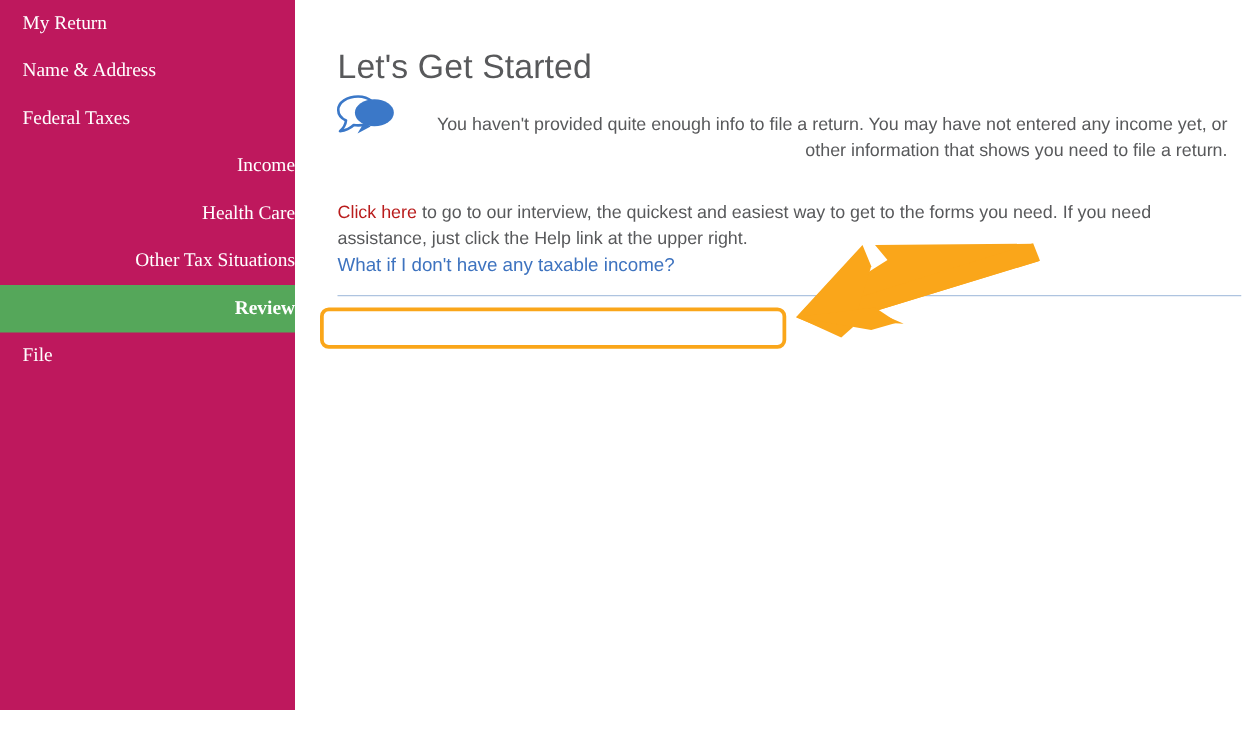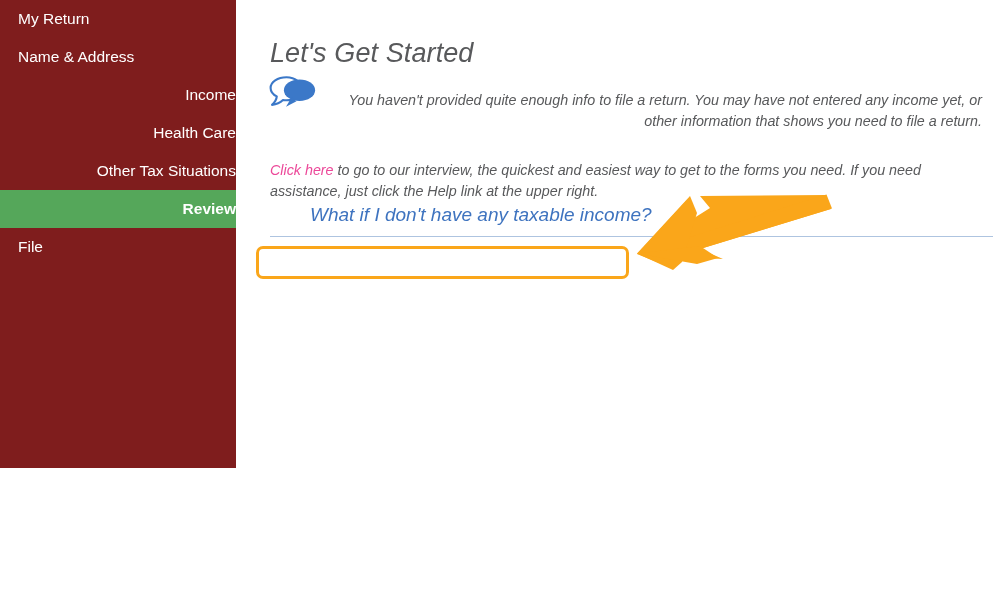--- a/index.html
+++ b/index.html
@@ -17,22 +17,23 @@
     width: 1000px;
     height: 600px;
     background: #ffffff;
   }
 
   
   #sidebar {
     position: absolute;
     left: 0; top: 0;
     width: 236px;
-    height: 468px;
-    background: #7f1d1d;
+    height: 568px;
+    background: #be185d;
+    font-family: Liberation Serif, serif;
   }
   .nav-item {
     position: relative;
     display: flex;
     align-items: center;
     height: 38px;
     color: #ffffff;
     font-size: 15.5px;
     line-height: 1;
     white-space: nowrap;
@@ -46,21 +47,20 @@
     font-weight: bold;
   }
 
   
   #main {
     position: absolute;
     left: 236px; top: 0;
     width: 764px;
     height: 472px;
     background: #ffffff;
-    font-style: italic;
   }
 
   #page-title {
     position: absolute;
     left: 34px;
     top: 20px;
     font-size: 27px;
     color: #58595B;
     font-weight: normal;
     letter-spacing: 0.1px;
@@ -97,34 +97,33 @@
     position: absolute;
     left: 34px;
     top: 146px;
     width: 726px;
     font-size: 14.3px;
     line-height: 21px;
     color: #58595B;
   }
 
   a.link {
-    color: #ec4899;
+    color: #b91c1c;
     text-decoration: none;
     cursor: pointer;
   }
 
   
   #taxable-link {
     position: absolute;
     left: 34px;
     top: 204px;
-    font-size: 19px;
+    font-size: 15px;
     color: #3E73BF;
     white-space: nowrap;
-    margin-left: 40px;
   }
 
   
   #divider {
     position: absolute;
     left: 34px;
     top: 236px;
     width: 723px;
     height: 1px;
     background: #AEC4E0;
@@ -163,20 +162,23 @@
 <body>
 
 <div id="app">
 
   <nav id="sidebar">
       <div class="nav-item level-0">
         <span>My Return</span>
       </div>
       <div class="nav-item level-0">
         <span>Name &amp; Address</span>
+      </div>
+      <div class="nav-item level-0">
+        <span>Federal Taxes</span>
       </div>
       <div class="nav-item level-1">
         <span>Income</span>
       </div>
       <div class="nav-item level-1">
         <span>Health Care</span>
       </div>
       <div class="nav-item level-1">
         <span>Other Tax Situations</span>
       </div>

